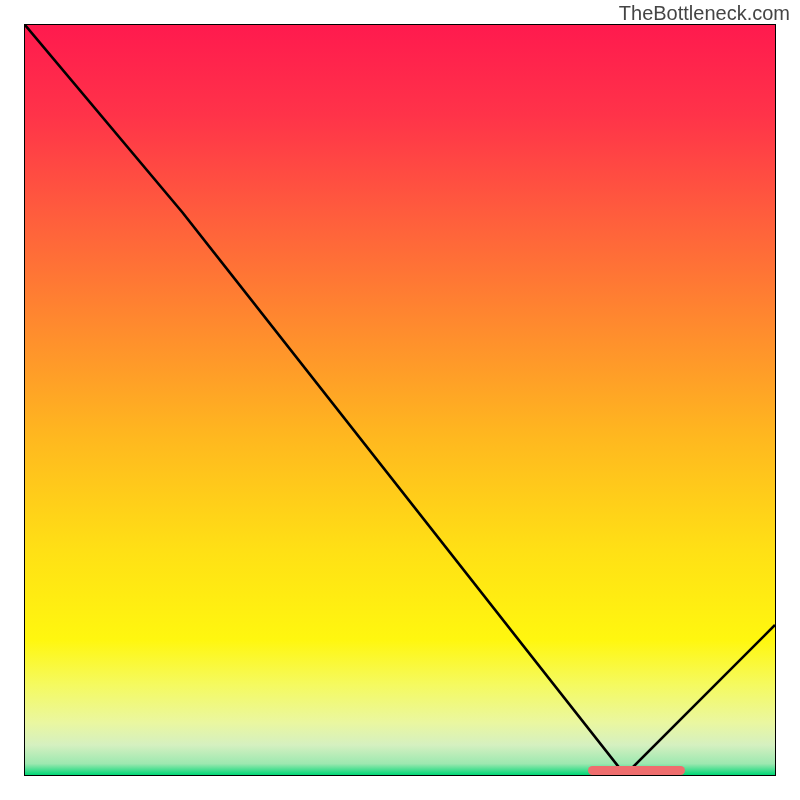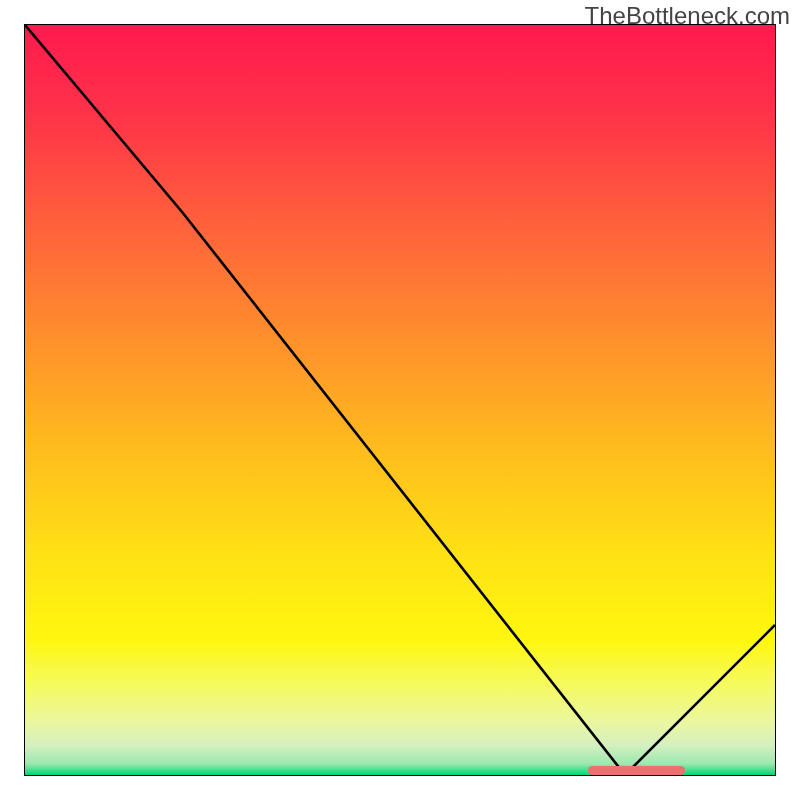--- a/index.html
+++ b/index.html
@@ -8,21 +8,21 @@
     width: 800px;
     height: 800px;
     font-family: Arial, sans-serif;
     position: relative;
     background: #fff;
   }
   .attribution {
     position: absolute;
     top: 2px;
     right: 10px;
-    font-size: 24px;
+    font-size: 20px;
     color: #444;
     font-family: Arial, sans-serif;
     z-index: 10;
   }
   .chart {
     position: absolute;
     top: 24px;
     left: 24px;
     width: 752px;
     height: 752px;

